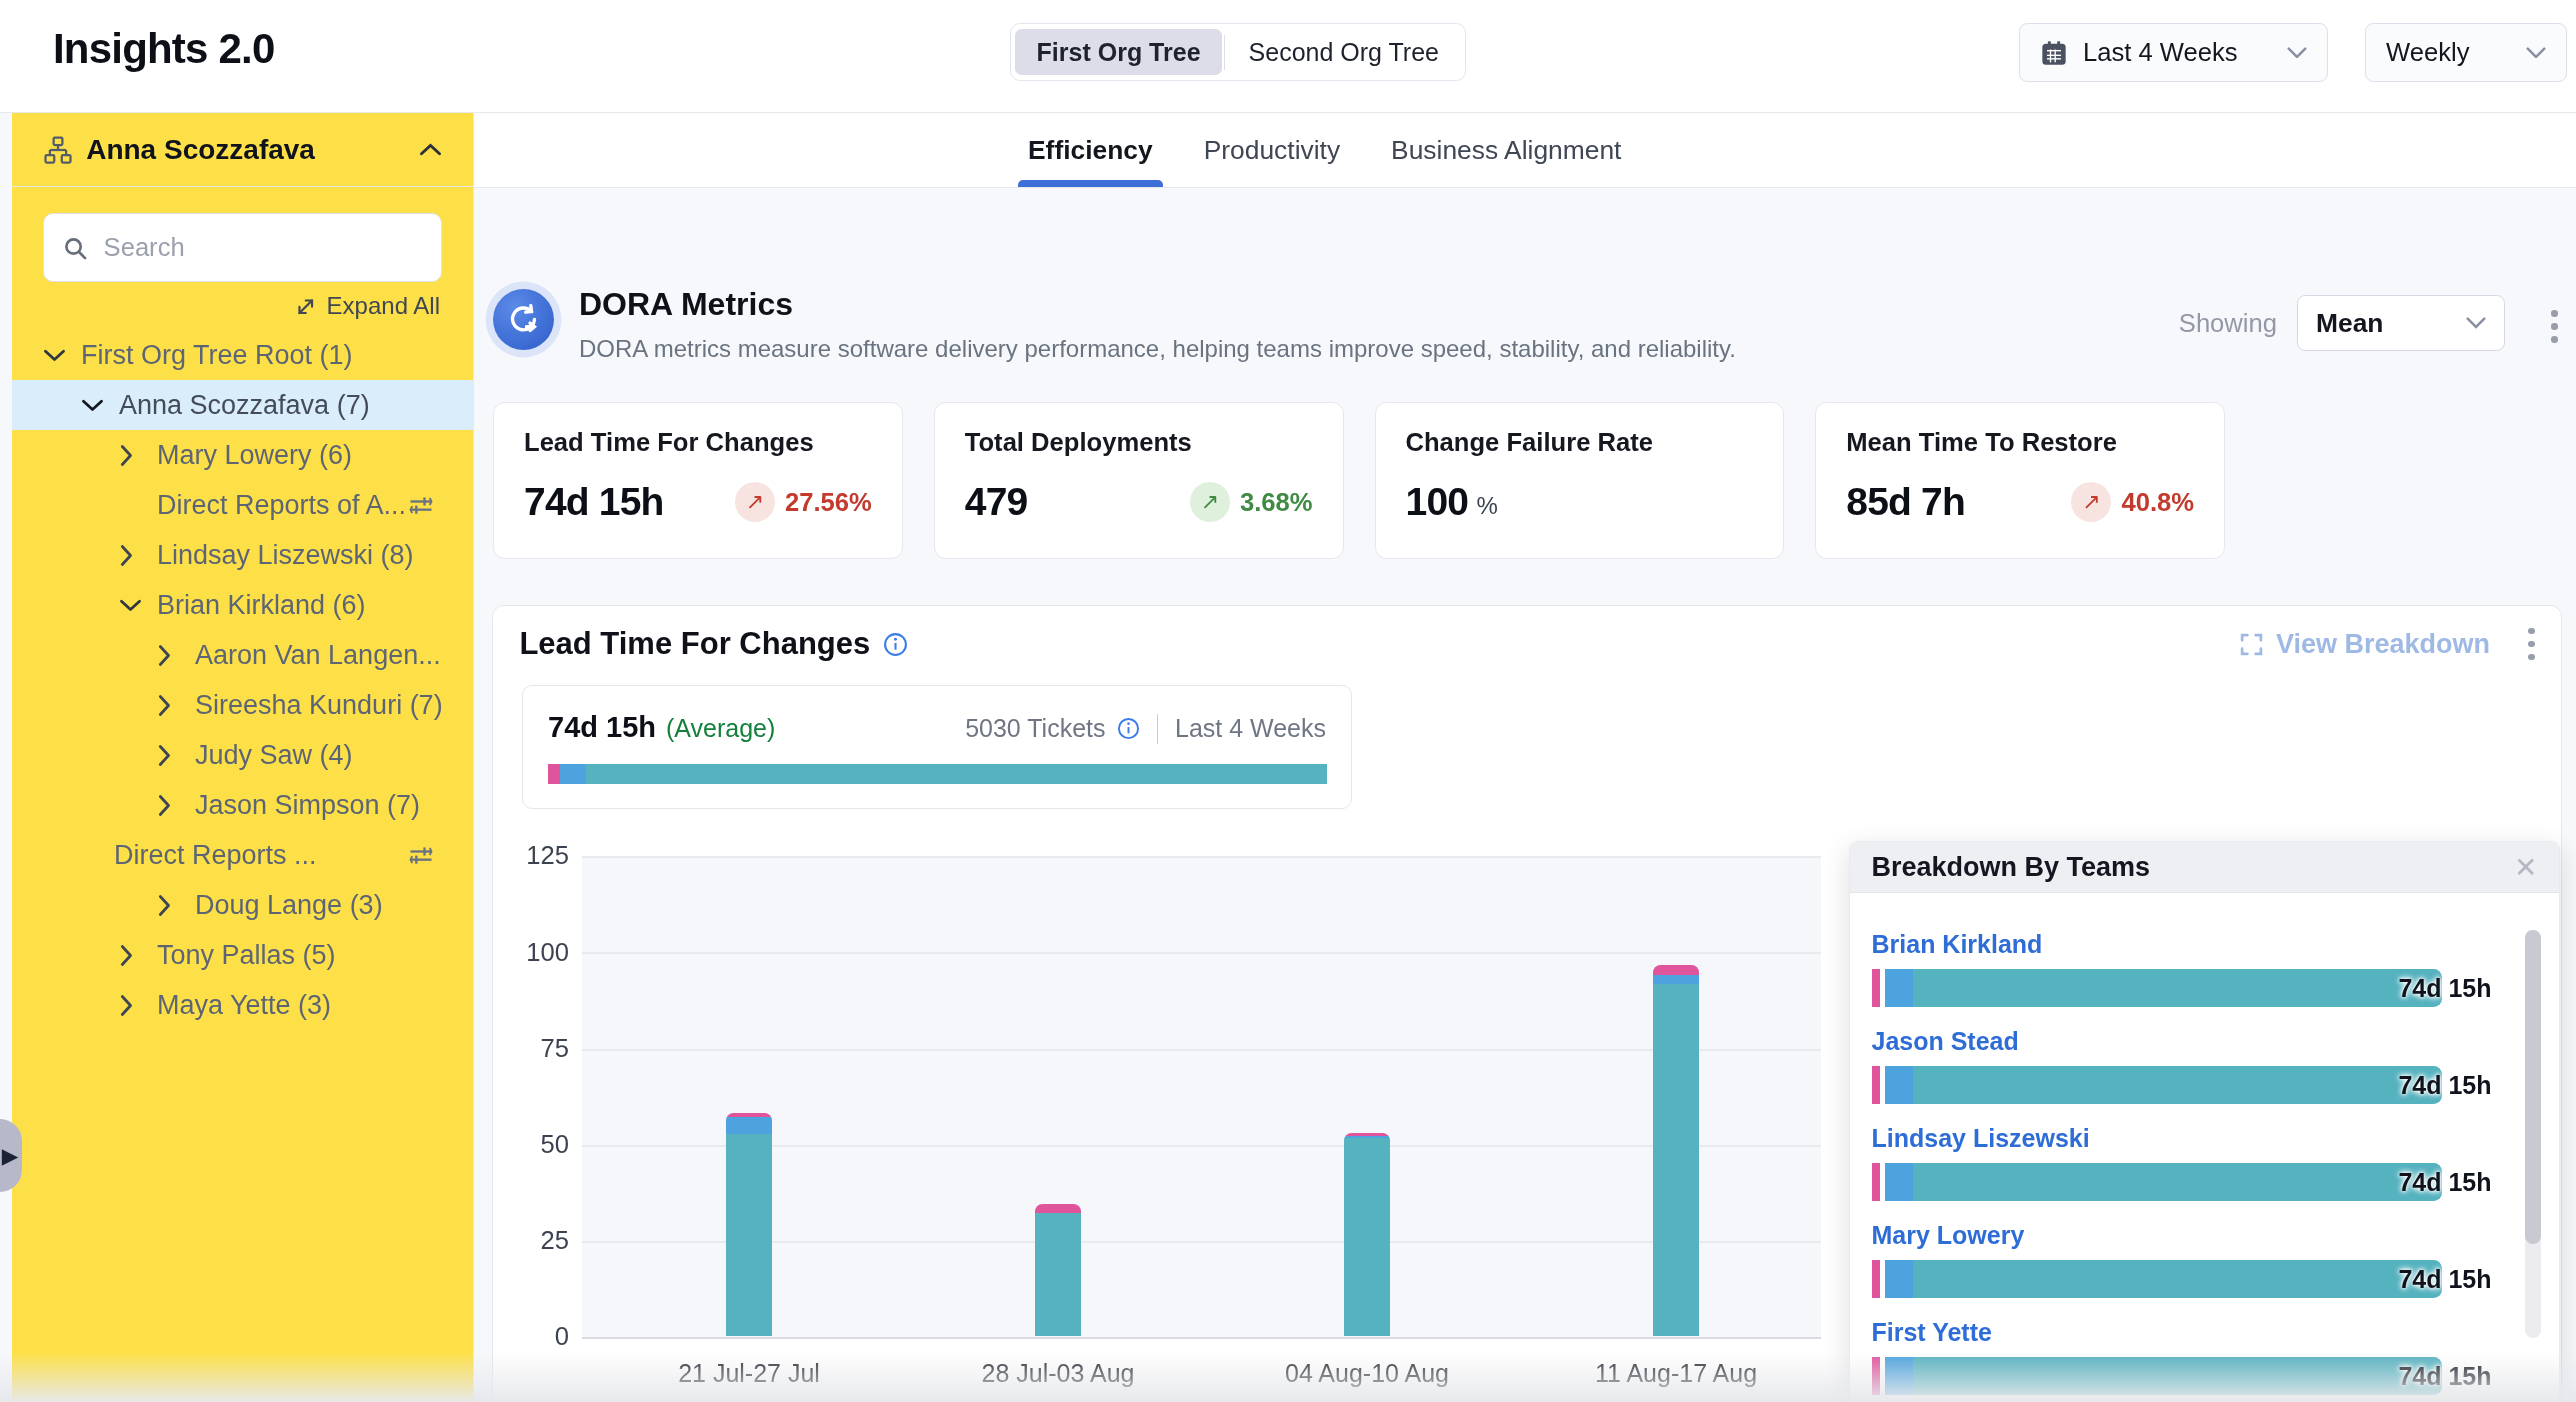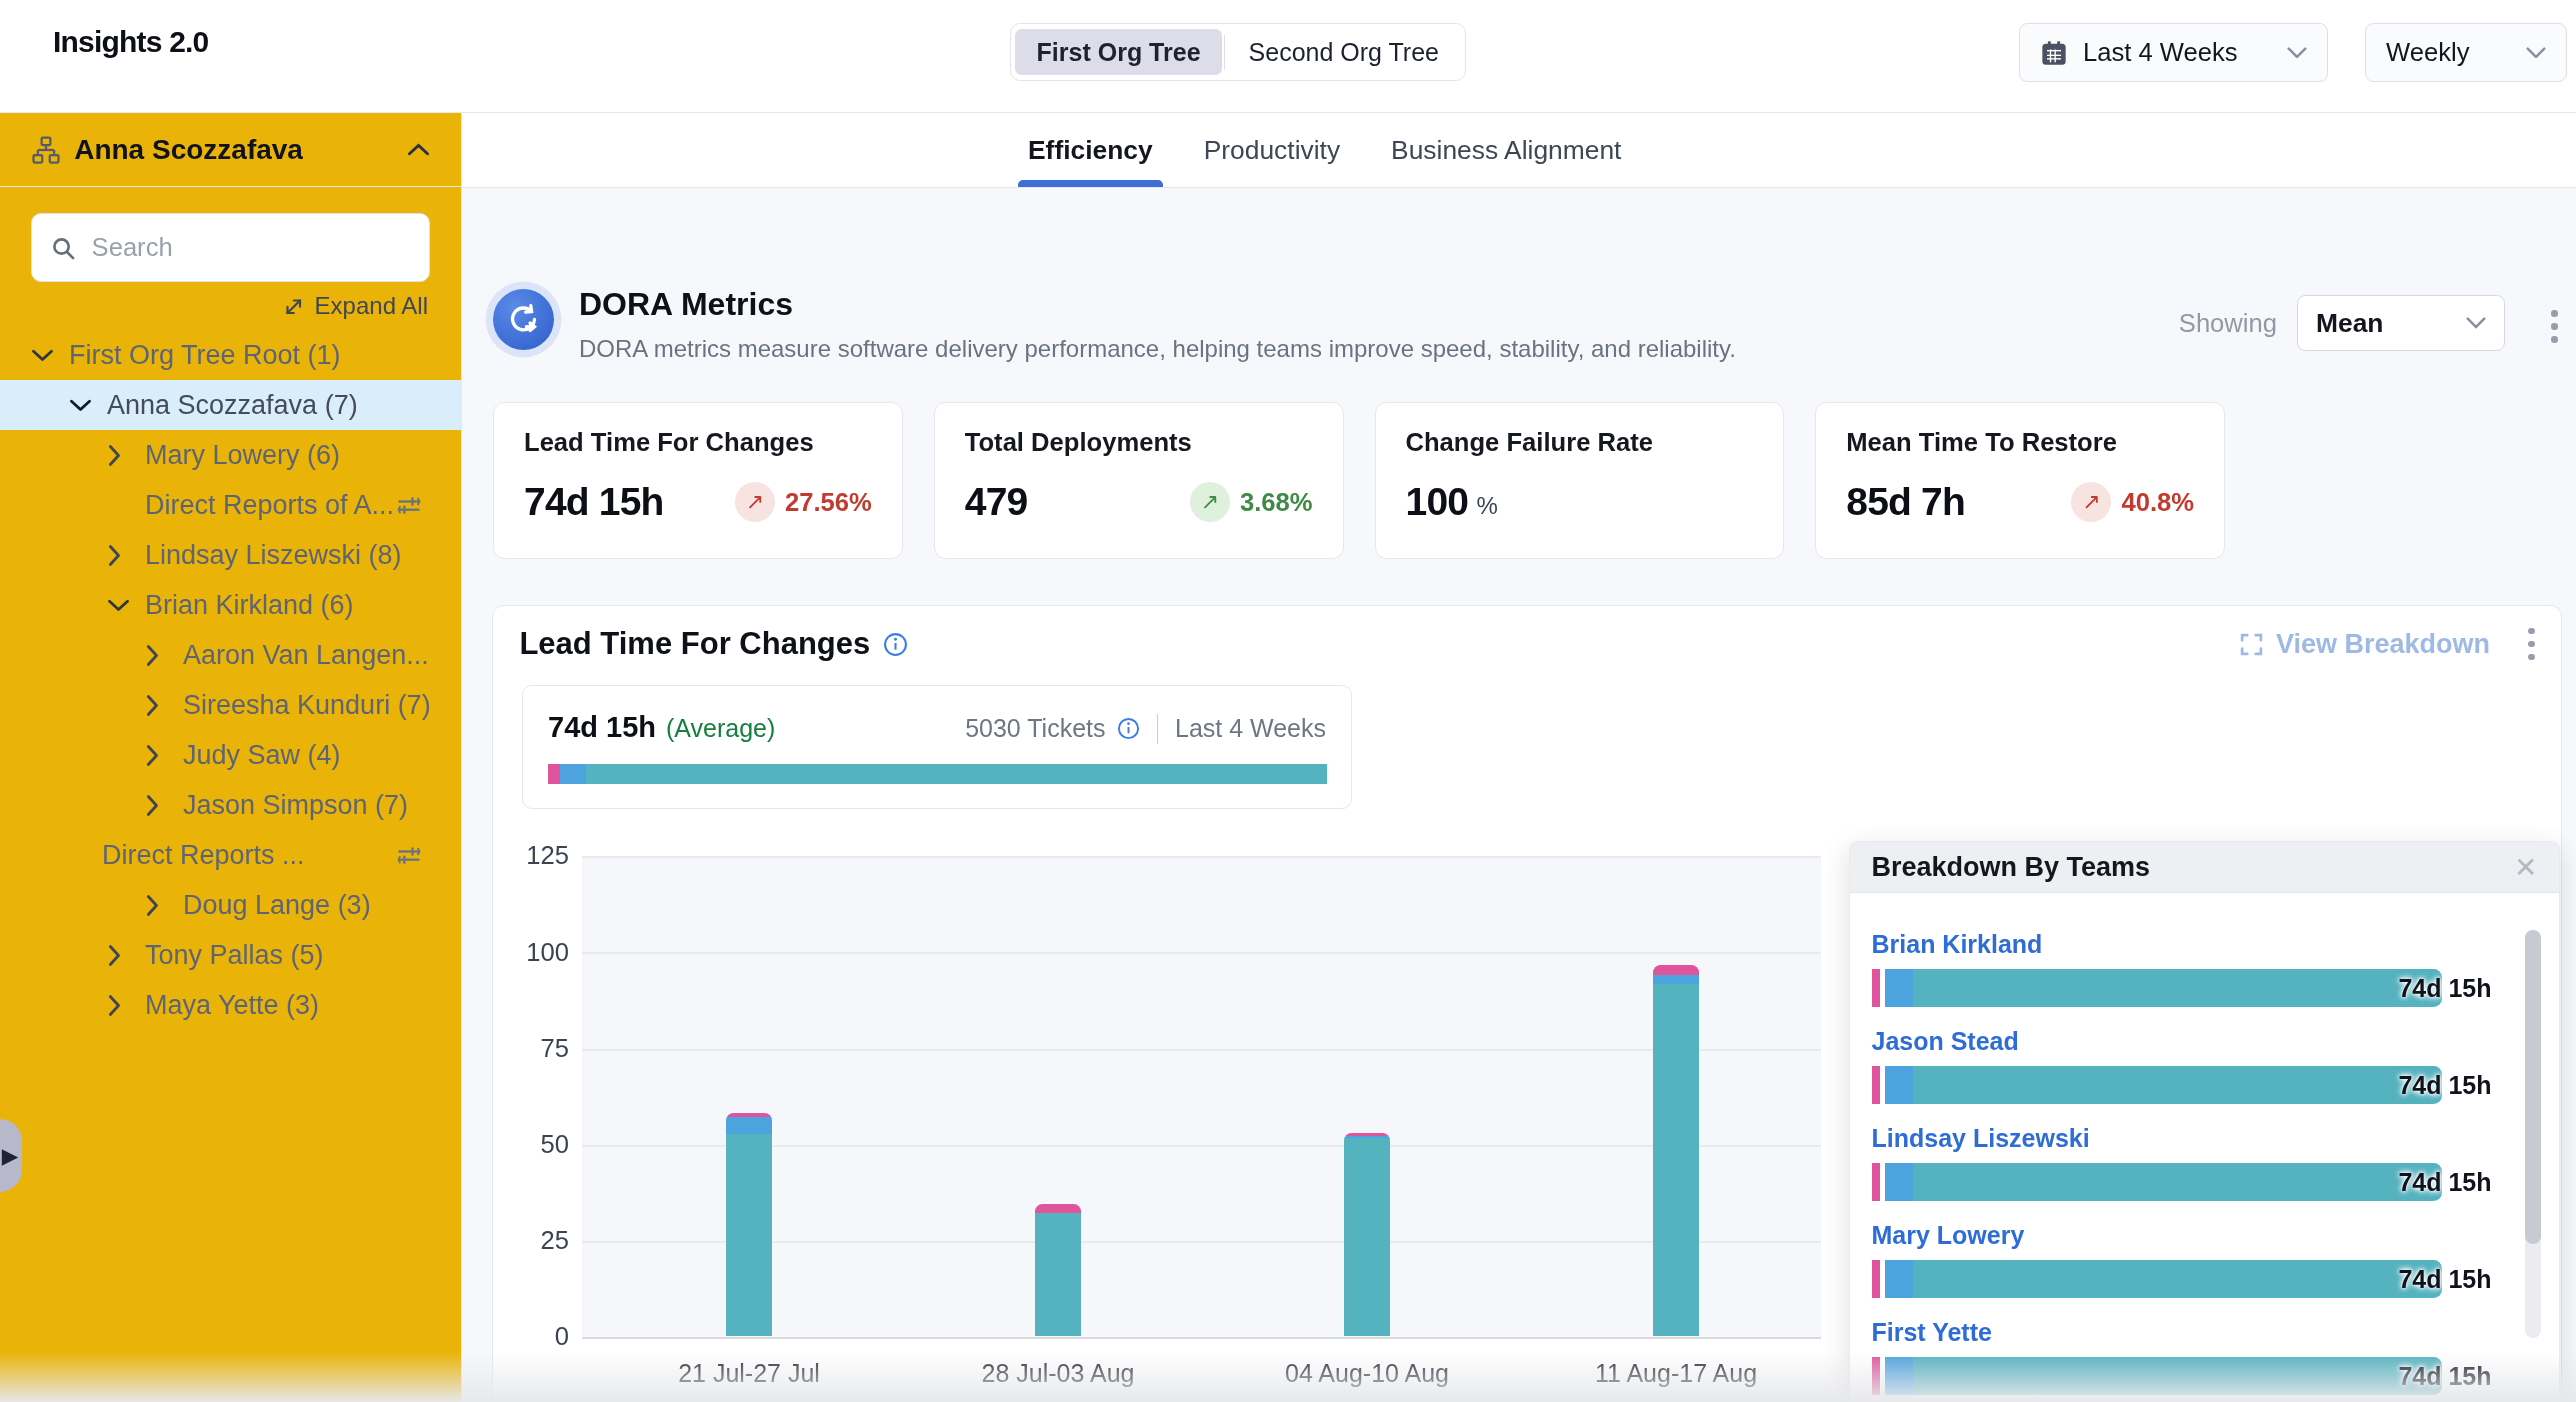--- a/index.html
+++ b/index.html
@@ -2,32 +2,32 @@
 <html style="font-size:13.2px"><head>
 <meta charset="utf-8">
 <style>
   html,body{margin:0;padding:0;}
   body{
     width:2576px;height:1403px;position:relative;overflow:hidden;
     background:#f7f8fb;font-family:"Liberation Sans",sans-serif;color:#1a1f2b;
   }
   
   .topbar{position:absolute;left:0;top:0;width:2576px;height:112px;background:#fff;border-bottom:1.7px solid #e7e8ec;z-index:5;}
-  .app-title{position:absolute;left:53px;top:25px;font-size:30px;font-weight:800;letter-spacing:-0.8px;color:#0c0f16;}
+  .app-title{position:absolute;left:53px;top:25px;font-size:42px;font-weight:800;letter-spacing:-0.8px;color:#0c0f16;}
   .org-toggle{position:absolute;left:1010px;top:23px;height:58px;display:flex;align-items:center;padding:4.1px;background:#fff;border:1.7px solid #e3e4ee;border-radius:10px;box-sizing:border-box;}
   .org-tab{height:46px;line-height:46px;padding:0 21.5px;font-size:25px;color:#1d222d;border-radius:6.6px;white-space:nowrap;cursor:pointer;}
   .org-tab.active{background:#dcdde8;font-weight:700;}
   .org-div{width:1.7px;height:35px;background:#dcdee8;margin:0 1.7px;}
   .pill-select{position:absolute;top:23px;height:59px;box-sizing:border-box;border:1.7px solid #dcdee9;border-radius:8.3px;background:#fafbfd;display:flex;align-items:center;padding:0 20px;gap:15px;cursor:pointer;}
   .pill-select .lbl{font-size:25.6px;color:#13161e;}
   .pill-select .chev{margin-left:auto;}
   .sel-date{left:2019px;width:309px;}
   .sel-gran{left:2365px;width:202px;}
   
-  .sidebar{position:absolute;left:0;top:113px;width:461px;height:1290px;background:#eab308;border-right:1.7px solid #e7e8ec;z-index:4;}
+  .sidebar{position:absolute;left:12px;top:113px;width:461px;height:1290px;background:#fde047;border-right:1.7px solid #e7e8ec;z-index:4;}
   .sb-head{height:74px;border-bottom:1.7px solid #e7e8ec;display:flex;align-items:center;padding:0 31px;gap:13.2px;box-sizing:border-box;}
   .sb-name{font-size:28px;font-weight:700;color:#10131c;}
   .sb-head .chev-up{margin-left:auto;cursor:pointer;}
   .search{margin:26.4px 31px 0;height:69px;border:1.7px solid #dfe1ea;border-radius:10px;display:flex;align-items:center;padding:0 18px;gap:13.2px;box-sizing:border-box;background:#fff;}
   .search input{border:none;outline:none;font-size:25.6px;flex:1;color:#30353f;background:transparent;font-family:"Liberation Sans",sans-serif;}
   .search input::placeholder{color:#9aa1ad;}
   .expand-all{margin-top:10px;display:flex;justify-content:flex-end;align-items:center;gap:10px;padding-right:33px;font-size:24px;color:#3f4654;cursor:pointer;}
   .tree{margin-top:10px;}
   .trow{height:50px;display:flex;align-items:center;font-size:27px;color:#5d6575;cursor:pointer;}
   .trow.sel{background:#d9edfa;color:#3c4references350;}

